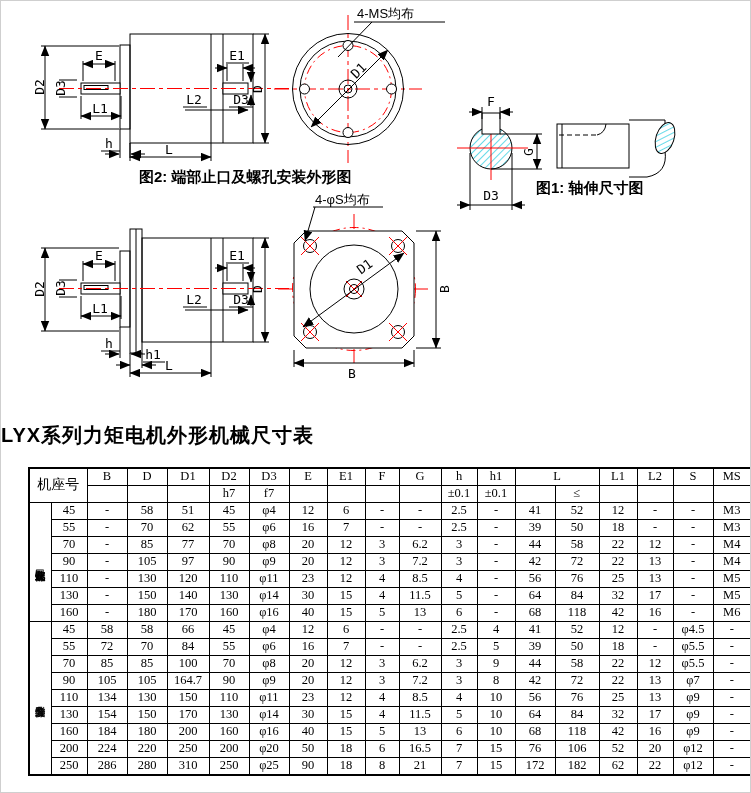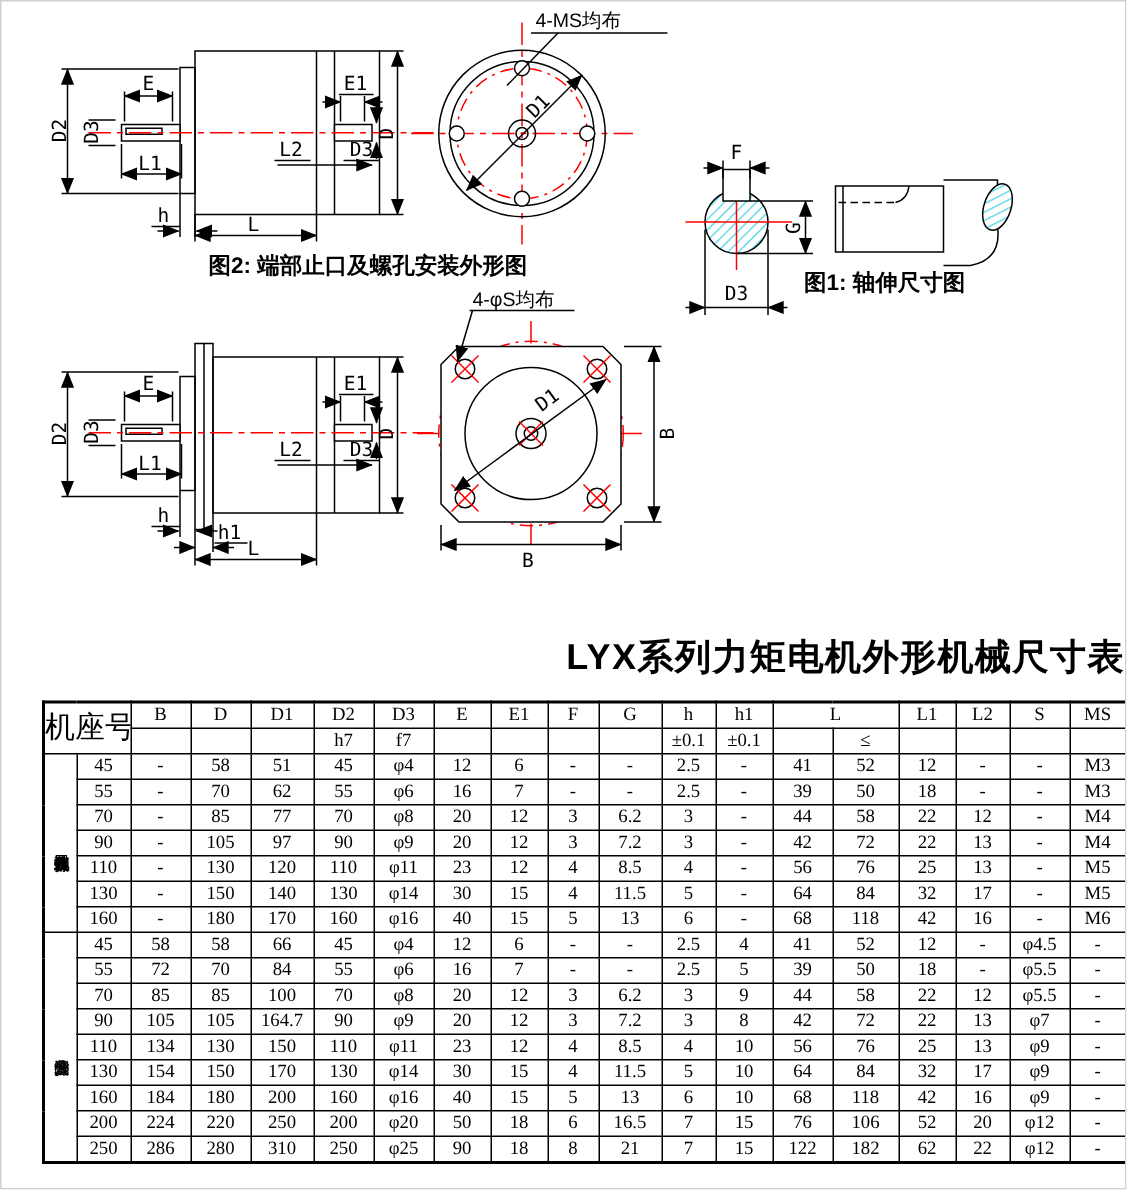--- a/index.html
+++ b/index.html
@@ -7,25 +7,25 @@
   svg{position:absolute;left:0;top:0;}
   .k{stroke:#000;fill:none;stroke-width:1;}
   .kf{stroke:#000;fill:#ffffff;stroke-width:1;}
   .dim{stroke:#000;fill:none;stroke-width:1;}
   .cl{stroke:#ff0000;fill:none;stroke-width:1;stroke-dasharray:15 4 4 4;}
   .rdash{stroke:#ff0000;fill:none;stroke-width:1;stroke-dasharray:9 4 2 4;}
   .rthin{stroke:#ff0000;fill:none;stroke-width:1;}
   text.dl{font:13px "DejaVu Sans Mono",monospace;fill:#000;}
   text.note{font:13px "Liberation Sans",sans-serif;fill:#000;}
   .caption{position:absolute;font-size:15px;font-weight:bold;color:#000;white-space:nowrap;}
-  .title{position:absolute;left:0;right:0;top:421px;text-align:right;font-size:24px;font-weight:bold;color:#000;letter-spacing:1px;}
+  .title{position:absolute;left:0;right:0;top:421px;text-align:left;font-size:20px;font-weight:bold;color:#000;letter-spacing:1px;}
   .tablewrap{position:absolute;left:27px;top:466px;}
   table{border-collapse:collapse;table-layout:fixed;width:722px;border:2px solid #000;font-family:"Liberation Serif",serif;}
   th,td{border:1px solid #000;text-align:center;vertical-align:middle;font-weight:normal;font-size:12.5px;height:16px;padding:0;line-height:1.05;white-space:nowrap;overflow:hidden;color:#000;}
-  .frame-th{font-size:20px;margin-top:28px;}
+  .frame-th{font-size:14px;margin-top:28px;}
   .grp{writing-mode:vertical-rl;text-orientation:upright;font-size:10.5px;letter-spacing:0;padding:1px 0;}
 </style>
 </head>
 <body>
 
 <div class="page">
 
 <svg width="751" height="465" viewBox="0 0 751 465">
   <defs>
     <marker id="ar" viewBox="0 0 10 8" refX="9.5" refY="4" markerWidth="11" markerHeight="9" orient="auto-start-reverse">
@@ -642,21 +642,21 @@
             <td>280</td>
             <td>310</td>
             <td>250</td>
             <td>φ25</td>
             <td>90</td>
             <td>18</td>
             <td>8</td>
             <td>21</td>
             <td>7</td>
             <td>15</td>
-            <td>122</td>
+            <td>172</td>
             <td>182</td>
             <td>62</td>
             <td>22</td>
             <td>φ12</td>
             <td>-</td>
           </tr>
         </tbody>
   </table>
 </div>
 

